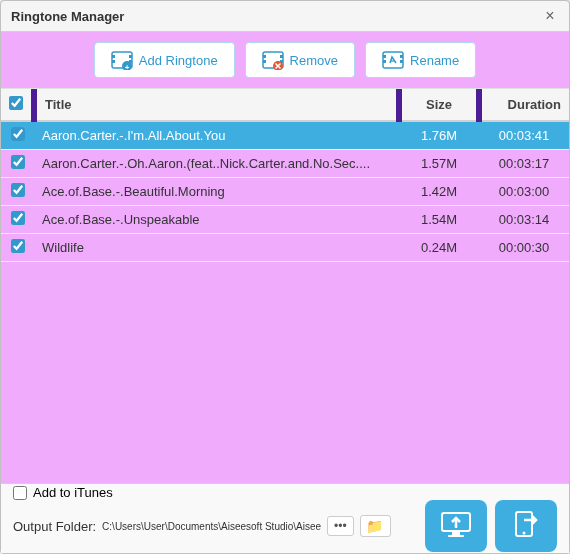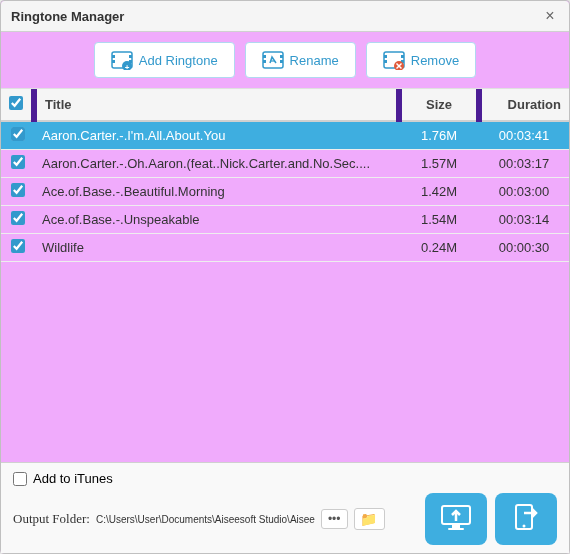--- a/index.html
+++ b/index.html
@@ -113,46 +113,45 @@
     .td-size { text-align: center; }
     .td-duration { text-align: center; }
     .row-checkbox {
       width: 14px;
       height: 14px;
       cursor: pointer;
       accent-color: #3399cc;
     }
     .footer {
       border-top: 1px solid #d0d0d0;
-      padding: 8px 12px;
+      padding: 1px 12px;
       background: #f9f9f9;
       display: flex;
       flex-direction: column;
-      gap: 7px;
+      gap: 0;
     }
     .footer-row1 {
       display: flex;
       align-items: center;
       gap: 6px;
     }
     .footer-checkbox {
       width: 14px;
       height: 14px;
       cursor: pointer;
     }
     .footer-row2 {
       display: flex;
       align-items: center;
       gap: 6px;
     }
     .footer-label {
       color: #333;
       font-size: 13px;
       white-space: nowrap;
-      font-family: Liberation Serif, serif;
     }
     .output-path {
       color: #333;
       font-size: 10px;
       flex: 1;
     }
     .dots-btn {
       padding: 2px 6px;
       border: 1px solid #ccc;
       border-radius: 3px;
@@ -218,40 +217,40 @@
       <span>Add Ringtone</span>
     </button>
     <button class="toolbar-btn">
       <span class="btn-icon">
         <svg width="22" height="20" viewBox="0 0 22 20">
           <rect x="1" y="2" width="20" height="16" rx="2" fill="none" stroke="#3399cc" stroke-width="1.5"></rect>
           <rect x="1" y="5" width="3" height="3" fill="#3399cc"></rect>
           <rect x="1" y="10" width="3" height="3" fill="#3399cc"></rect>
           <rect x="18" y="5" width="3" height="3" fill="#3399cc"></rect>
           <rect x="18" y="10" width="3" height="3" fill="#3399cc"></rect>
-          <path d="M8 13 L10 7 L14 13" stroke="#3399cc" stroke-width="1.5" fill="none"></path>
-          <line x1="9" y1="11" x2="13" y2="11" stroke="#3399cc" stroke-width="1.2"></line>
+          <circle cx="16" cy="16" r="5" fill="#e05a3a"></circle>
+          <line x1="13.5" y1="13.5" x2="18.5" y2="18.5" stroke="#fff" stroke-width="1.5"></line>
+          <line x1="18.5" y1="13.5" x2="13.5" y2="18.5" stroke="#fff" stroke-width="1.5"></line>
         </svg>
       </span>
-      <span>Rename</span>
+      <span>Remove</span>
     </button>
     <button class="toolbar-btn">
       <span class="btn-icon">
         <svg width="22" height="20" viewBox="0 0 22 20">
           <rect x="1" y="2" width="20" height="16" rx="2" fill="none" stroke="#3399cc" stroke-width="1.5"></rect>
           <rect x="1" y="5" width="3" height="3" fill="#3399cc"></rect>
           <rect x="1" y="10" width="3" height="3" fill="#3399cc"></rect>
           <rect x="18" y="5" width="3" height="3" fill="#3399cc"></rect>
           <rect x="18" y="10" width="3" height="3" fill="#3399cc"></rect>
-          <circle cx="16" cy="16" r="5" fill="#e05a3a"></circle>
-          <line x1="13.5" y1="13.5" x2="18.5" y2="18.5" stroke="#fff" stroke-width="1.5"></line>
-          <line x1="18.5" y1="13.5" x2="13.5" y2="18.5" stroke="#fff" stroke-width="1.5"></line>
+          <path d="M8 13 L10 7 L14 13" stroke="#3399cc" stroke-width="1.5" fill="none"></path>
+          <line x1="9" y1="11" x2="13" y2="11" stroke="#3399cc" stroke-width="1.2"></line>
         </svg>
       </span>
-      <span>Remove</span>
+      <span>Rename</span>
     </button>
   </div>
 
   <div class="table-container">
     <table>
       <thead>
         <tr>
           <th class="th-checkbox">
             <input type="checkbox" class="row-checkbox" checked="" style="">
           </th>

